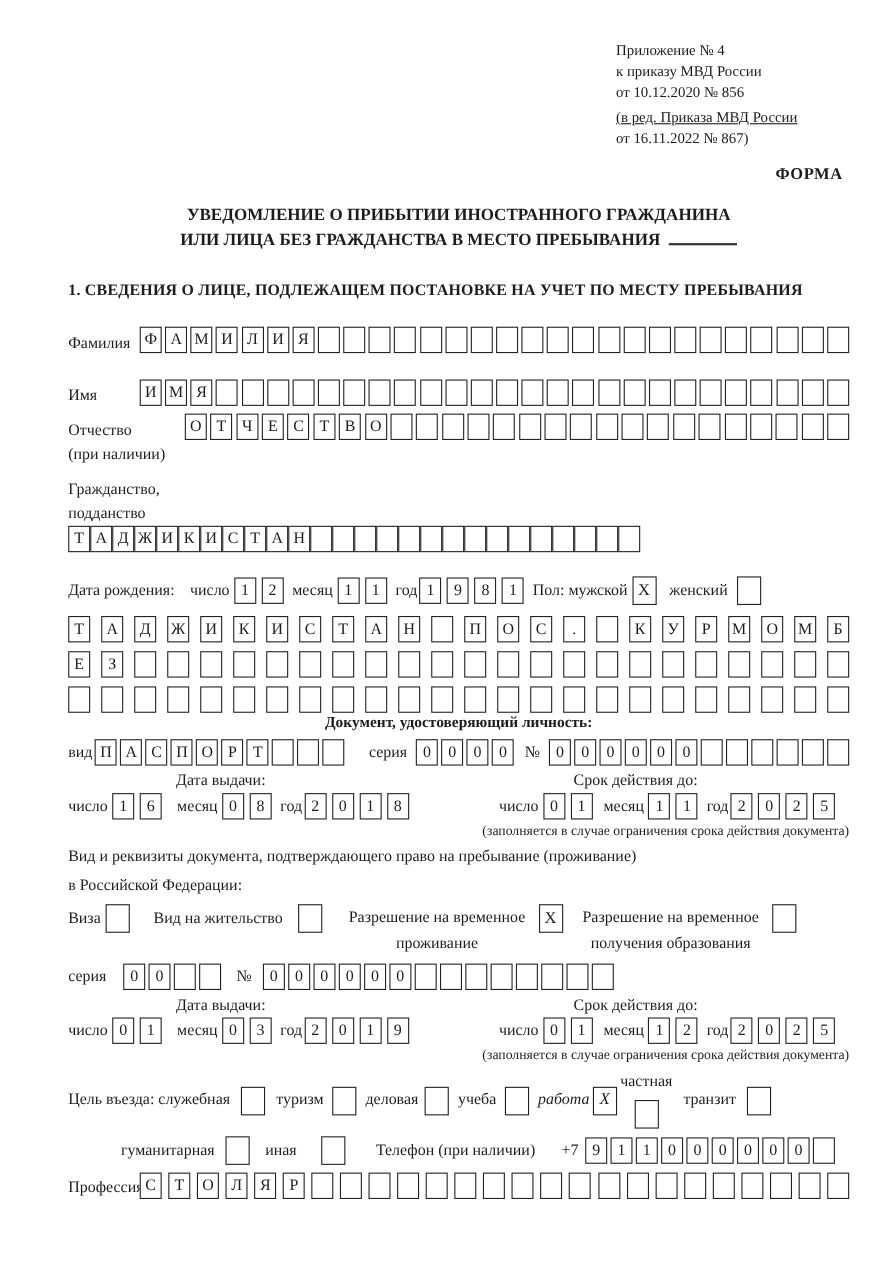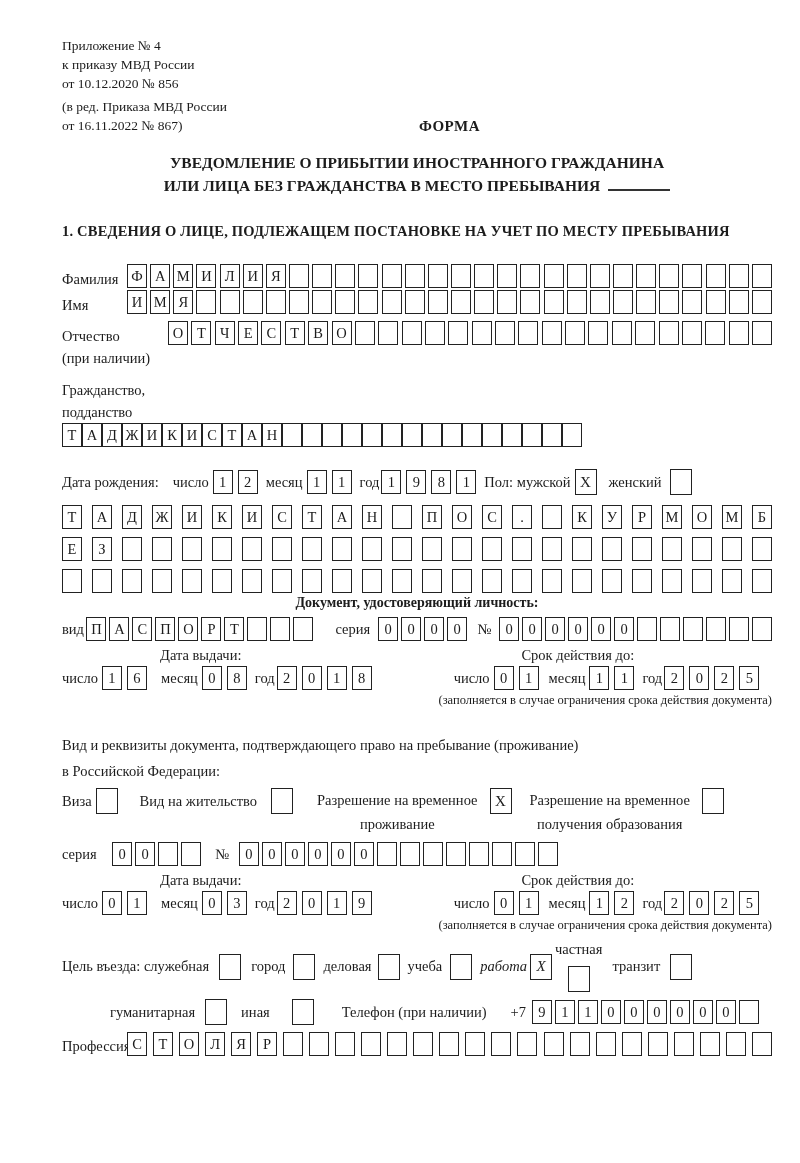--- a/index.html
+++ b/index.html
@@ -3,23 +3,23 @@
 <meta charset="utf-8">
 <style>
   html,body { margin:0; padding:0; background:#ffffff; }
   .page {
     width:800px; height:1163px; background:#fff; box-sizing:border-box;
     padding:36px 28px 10px 62px; position:relative; overflow:hidden;
     font-family:"Liberation Serif","DejaVu Serif",serif; color:#1c1c1c;
     font-size:14.5px;
   }
   
-  .hdr { display:flex; flex-direction:row; align-items:flex-end; }
+  .hdr { display:flex; flex-direction:column; align-items:flex-end; }
   .hdr-block { width:212px; text-align:left; font-size:13.5px; line-height:19px; }
-  .hdr-block .grp2 { margin-top:4px; }
+  .hdr-block .grp2 { margin-top:4px;text-decoration:underline; }
   .forma { width:212px; text-align:right; font-weight:bold; font-size:15px; margin-top:16px; letter-spacing:.5px; padding-right:6px; box-sizing:border-box;}
   
   .title { text-align:center; font-weight:bold; font-size:15.5px; line-height:23px; margin-top:16px; }
   .blank-line { display:inline-block; width:62px; border-bottom:2px solid #333; height:13px; margin-left:8px; }
   .sect { font-weight:bold; font-size:14.5px; margin-top:26px; letter-spacing:.2px; }
   
   .frow { display:flex; align-items:flex-start; }
   .flabel { flex:none; padding-top:4px; line-height:22px; }
   .cells { display:flex; flex:1; justify-content:space-between; }
   .cellsg { display:flex; gap:3px; }
@@ -93,21 +93,21 @@
         <span class="cell"></span>
         <span class="cell"></span>
         <span class="cell"></span>
         <span class="cell"></span>
         <span class="cell"></span>
         <span class="cell"></span>
         <span class="cell"></span>
       </div>
   </div>
 
-  <div class="frow" style="margin-top:0;">
+  <div class="frow" style="margin-top:22px;">
     <div class="flabel" style="width:65px;">Имя</div>
     <div class="cells">
         <span class="cell">И</span>
         <span class="cell">М</span>
         <span class="cell">Я</span>
         <span class="cell"></span>
         <span class="cell"></span>
         <span class="cell"></span>
         <span class="cell"></span>
         <span class="cell"></span>
@@ -409,21 +409,21 @@
       <span class="cellsg">
           <span class="cell">2</span>
           <span class="cell">0</span>
           <span class="cell">2</span>
           <span class="cell">5</span>
         </span>
     </span>
   </div>
   <div class="note" style="text-align:right; margin-top:3px;">(заполняется в случае ограничения срока действия документа)</div>
 
-  <div style="margin-top:24px; line-height:26px;">
+  <div style="margin-top:3px; line-height:26px;">
     <div>Вид и реквизиты документа, подтверждающего право на пребывание (проживание)</div>
     <div>в Российской Федерации:</div>
   </div>
 
   <div class="frow" style="margin-top:4px;">
     <span class="pair" style="gap:4px;">
       <span>Виза</span>
       <span class="box"></span>
     </span>
     <span class="pair" style="gap:14px; margin-left:22px;">
@@ -526,21 +526,21 @@
     </span>
   </div>
   <div class="note" style="text-align:right; margin-top:3px;">(заполняется в случае ограничения срока действия документа)</div>
 
   <div class="frow" style="margin-top:8px; align-items:center;">
     <span class="pair" style="gap:10px;">
       <span>Цель въезда: служебная</span>
       <span class="box"></span>
     </span>
     <span class="pair" style="gap:8px; margin-left:10px;">
-      <span>город</span>
+      <span>туризм</span>
       <span class="box"></span>
     </span>
     <span class="pair" style="gap:6px; margin-left:8px;">
       <span>деловая</span>
       <span class="box"></span>
     </span>
     <span class="pair" style="gap:8px; margin-left:8px;">
       <span>учеба</span>
       <span class="box"></span>
     </span>

